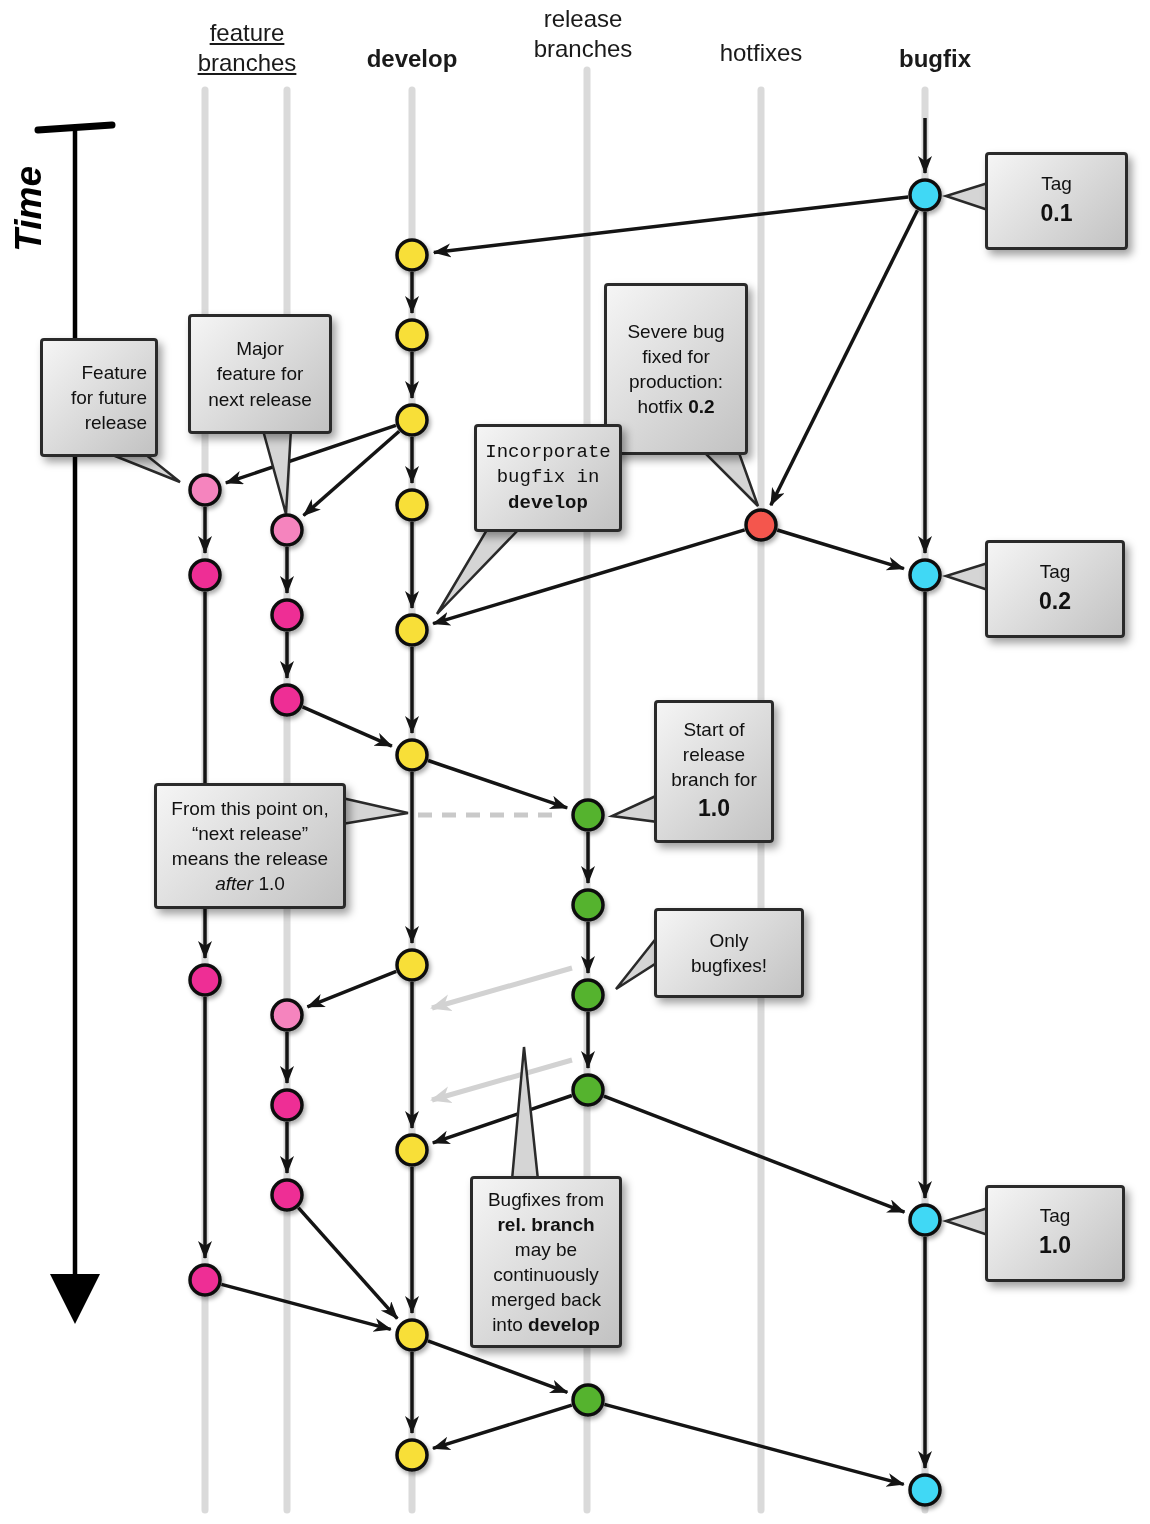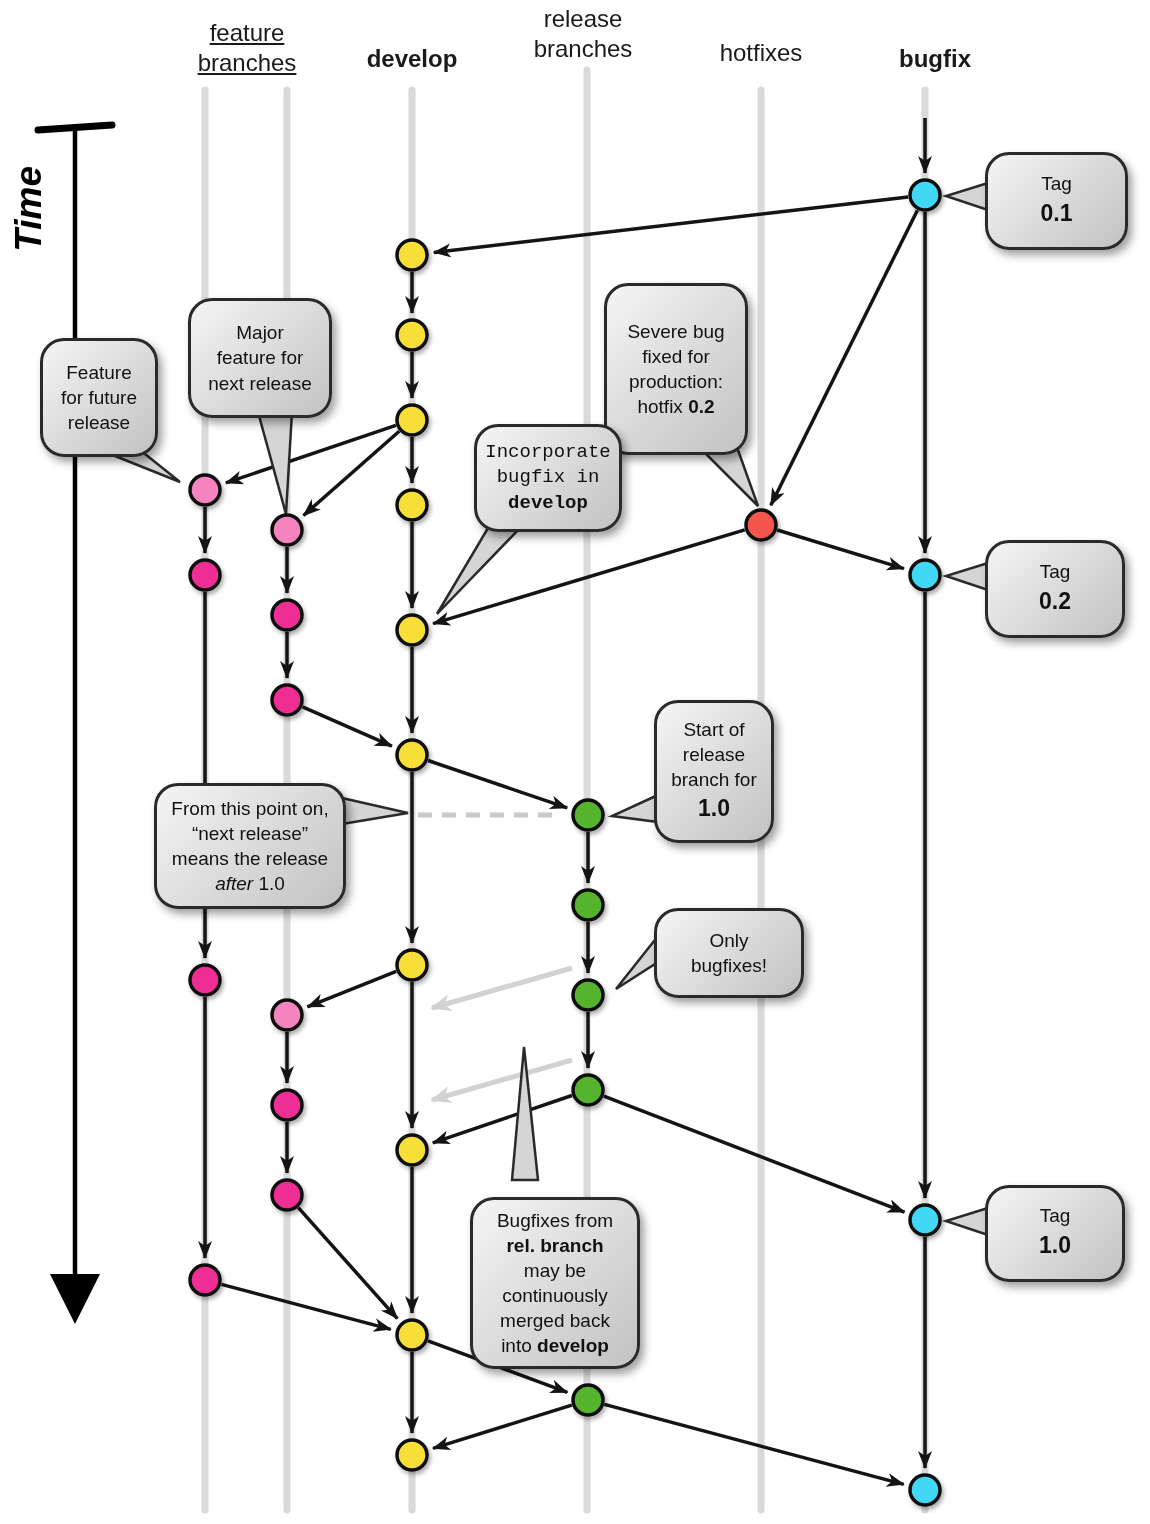--- a/index.html
+++ b/index.html
@@ -3,21 +3,21 @@
 <meta charset="utf-8">
 <style>
   *{margin:0;padding:0;box-sizing:border-box}
   html,body{width:1150px;height:1524px}
   body{position:relative;background:#ffffff;font-family:"Liberation Sans",sans-serif;color:#141414;overflow:hidden}
   #diagram-svg{position:absolute;left:0;top:0}
   #overlay{position:absolute;left:0;top:0;width:1150px;height:1524px;pointer-events:none}
   .col-header{position:absolute;transform:translateX(-50%);text-align:center;font-size:24px;line-height:30px;color:#1a1a1a}
   .col-header.bold{font-weight:bold}
   .callout{position:absolute;display:flex;flex-direction:column;justify-content:center;align-items:center;
-           text-align:center;border:3px solid #2a2a2a;border-radius:24px;
+           text-align:center;border:3px solid #2a2a2a;border-radius:4px;
            background:linear-gradient(135deg,#f5f5f5 0%,#dedede 45%,#c2c2c2 100%);
            box-shadow:4px 5px 9px rgba(0,0,0,.38);font-size:19px;line-height:1.32;padding:6px 8px;color:#111}
   .callout-line{white-space:nowrap}
   .b{font-weight:bold}
   .i{font-style:italic}
   .lg{font-weight:bold;font-size:23px;line-height:1.55}
   .md{font-weight:bold;font-size:23px;line-height:1.45}
   #time-label{position:absolute;left:8px;top:166px;writing-mode:vertical-rl;transform:rotate(180deg);
               font-size:37px;font-weight:bold;font-style:italic;color:#000}
 </style>
@@ -144,26 +144,26 @@
   <div id="time-label">Time</div>
 <div class="col-header" style="left: 247px; top: 18px; width: 150px; text-decoration: underline;">feature branches</div>
     <div class="col-header bold" style="left: 412px; top: 44px; width: 160px;">develop</div>
     <div class="col-header" style="left: 583px; top: 4px; width: 150px;">release branches</div>
     <div class="col-header" style="left: 761px; top: 38px; width: 160px;">hotfixes</div>
     <div class="col-header bold" style="left: 935px; top: 44px; width: 160px;">bugfix</div>
     <div class="callout" style="left: 985px; top: 152px; width: 143px; height: 98px;">
       <div class="callout-line"><span>Tag</span></div>
       <div class="callout-line"><span class="lg">0.1</span></div>
     </div>
-    <div class="callout" style="left: 40px; top: 338px; width: 118px; height: 119px;">
+    <div class="callout" style="left: 40px; top: 338px; width: 118px; height: 119px; align-items: flex-end;">
       <div class="callout-line"><span>Feature</span></div>
       <div class="callout-line"><span>for future</span></div>
       <div class="callout-line"><span>release</span></div>
     </div>
-    <div class="callout" style="left: 188px; top: 298px; width: 144px; height: 120px;">
+    <div class="callout" style="left: 188px; top: 314px; width: 144px; height: 120px;">
       <div class="callout-line"><span>Major</span></div>
       <div class="callout-line"><span>feature for</span></div>
       <div class="callout-line"><span>next release</span></div>
     </div>
     <div class="callout" style="left: 604px; top: 283px; width: 144px; height: 172px;">
       <div class="callout-line"><span>Severe bug</span></div>
       <div class="callout-line"><span>fixed for</span></div>
       <div class="callout-line"><span>production:</span></div>
       <div class="callout-line"><span>hotfix </span><span class="b">0.2</span></div>
     </div>
@@ -189,21 +189,21 @@
       <div class="callout-line"><span class="i">after</span><span> 1.0</span></div>
     </div>
     <div class="callout" style="left: 654px; top: 908px; width: 150px; height: 90px;">
       <div class="callout-line"><span>Only</span></div>
       <div class="callout-line"><span>bugfixes!</span></div>
     </div>
     <div class="callout" style="left: 985px; top: 1185px; width: 140px; height: 97px;">
       <div class="callout-line"><span>Tag</span></div>
       <div class="callout-line"><span class="lg">1.0</span></div>
     </div>
-    <div class="callout" style="left: 470px; top: 1176px; width: 170px; height: 172px; margin-top: 21px;">
+    <div class="callout" style="left: 470px; top: 1176px; width: 152px; height: 172px;">
       <div class="callout-line"><span>Bugfixes from</span></div>
       <div class="callout-line"><span class="b">rel. branch</span></div>
       <div class="callout-line"><span>may be</span></div>
       <div class="callout-line"><span>continuously</span></div>
       <div class="callout-line"><span>merged back</span></div>
       <div class="callout-line"><span>into </span><span class="b">develop</span></div>
     </div>
   </div>
 
 </body></html>

